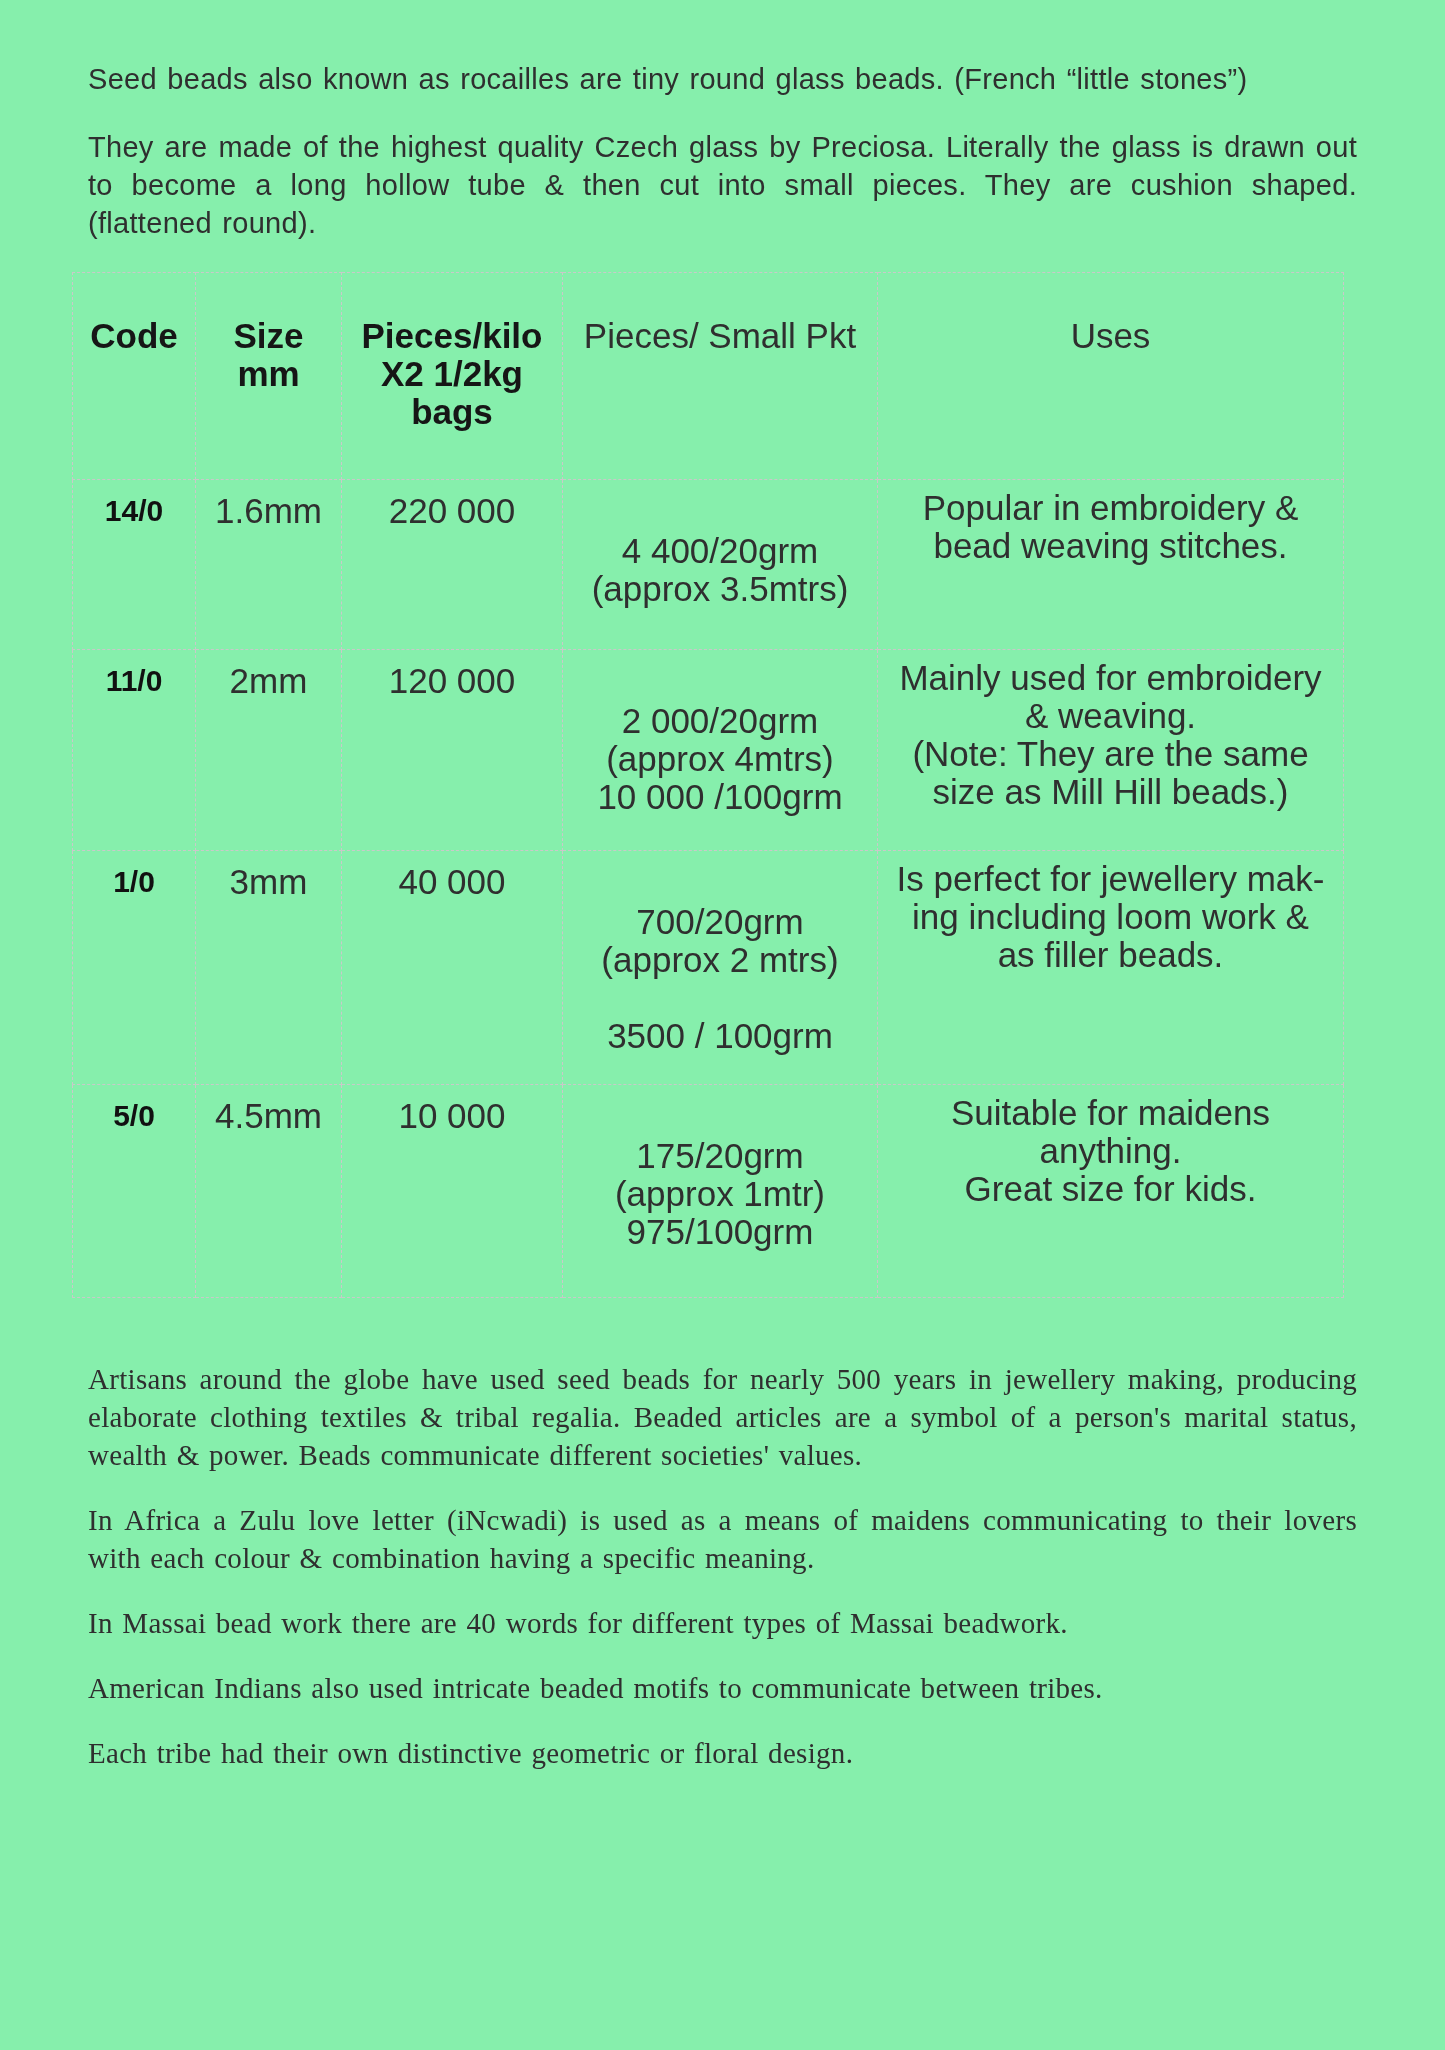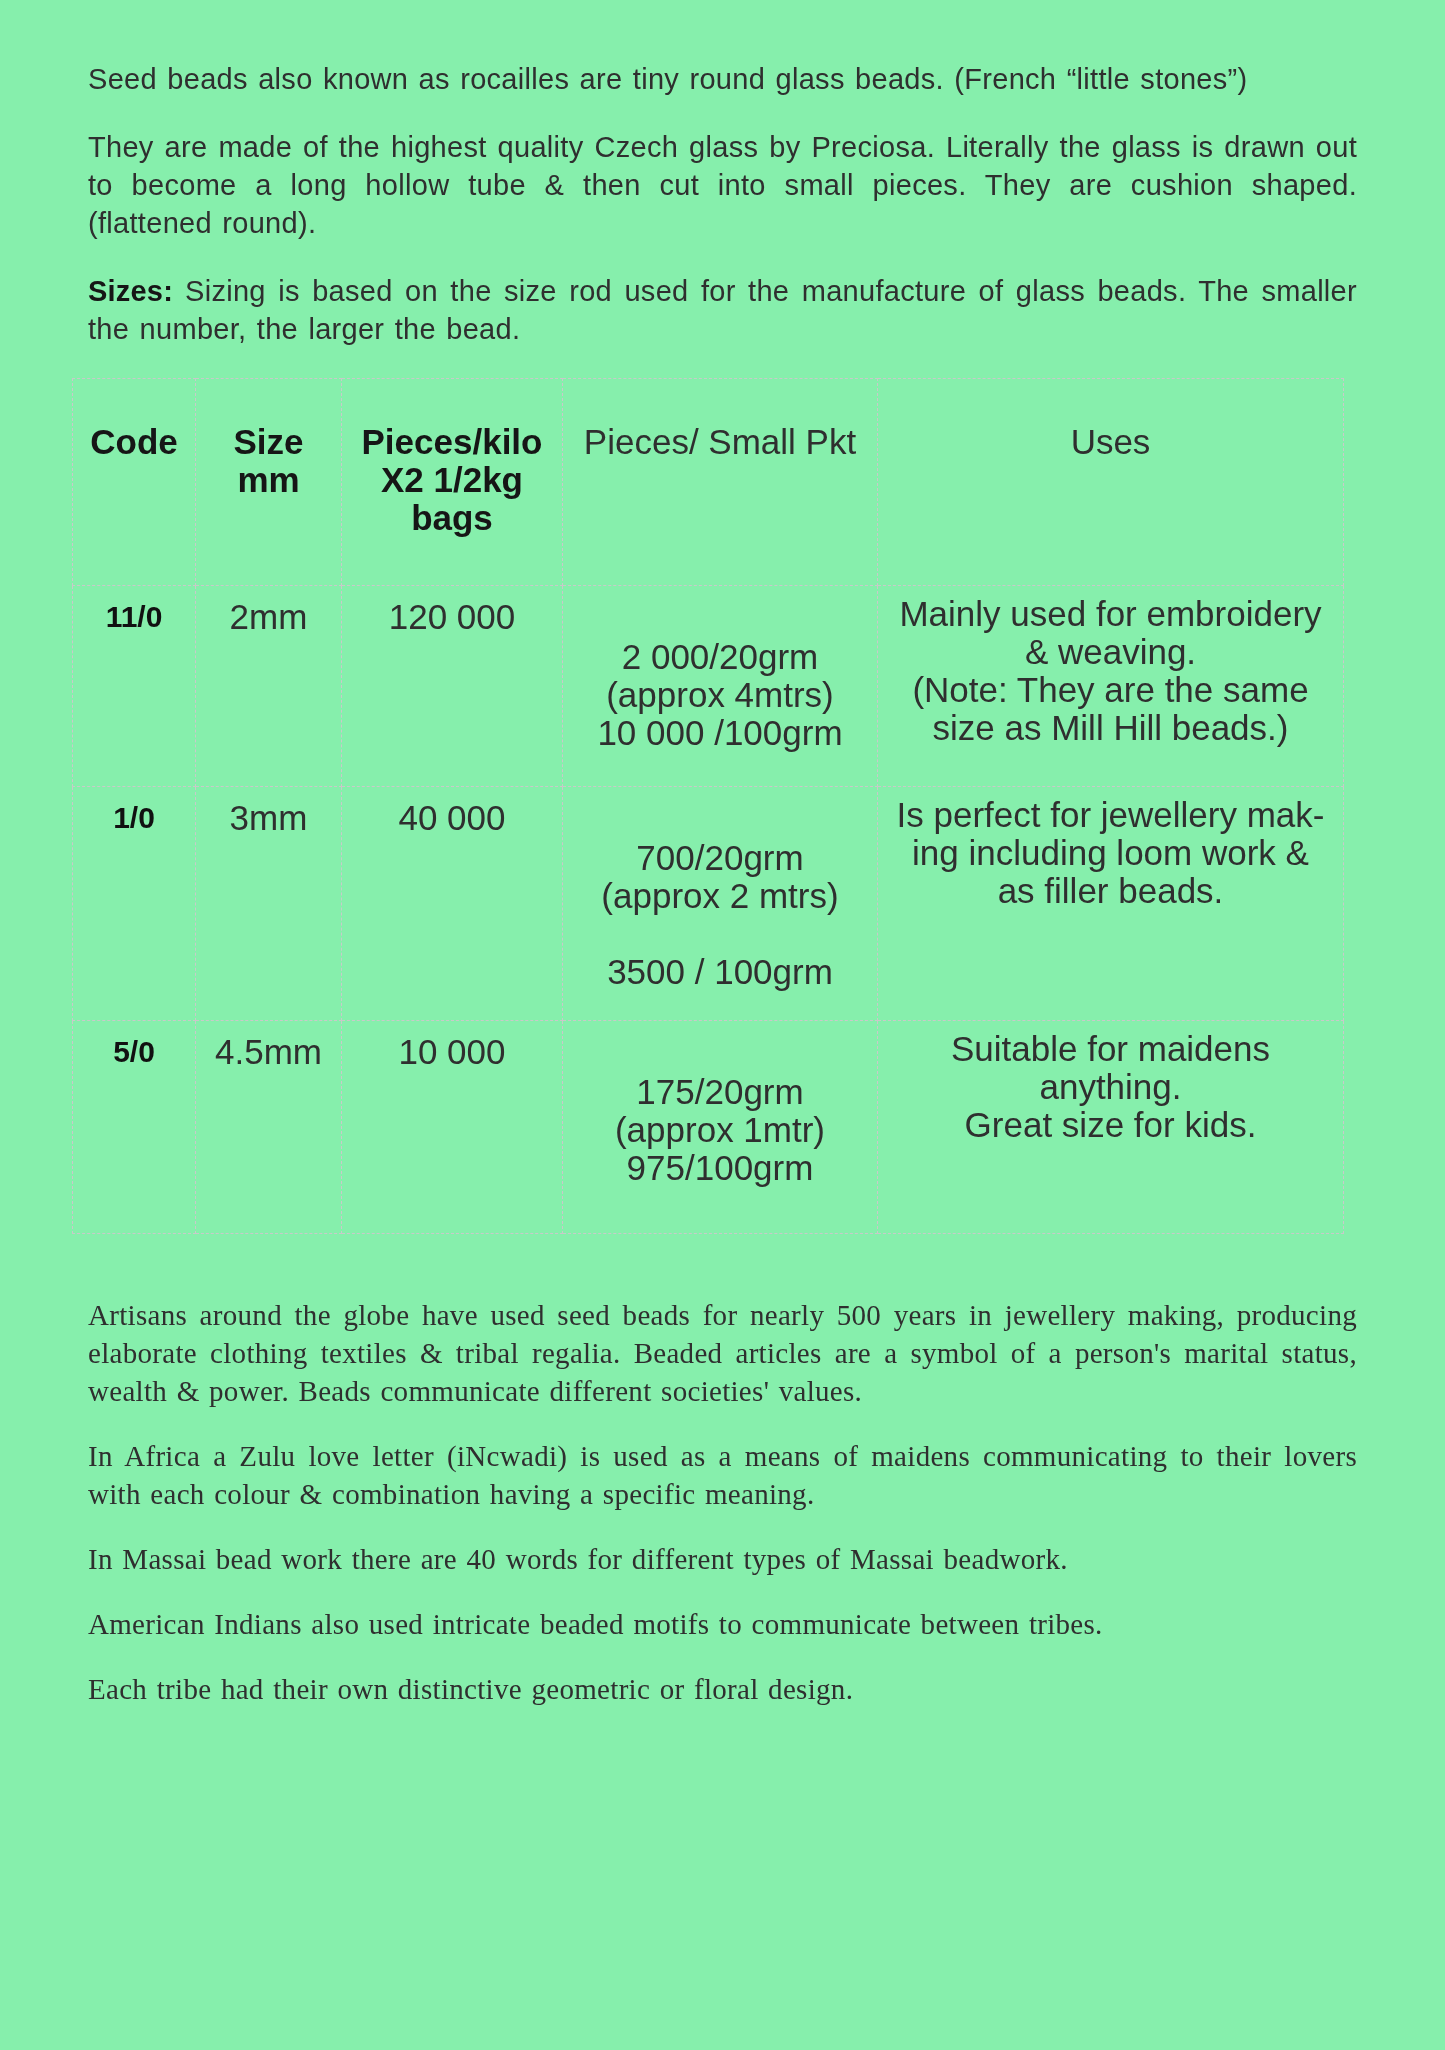--- a/index.html
+++ b/index.html
@@ -66,21 +66,20 @@
 </style>
 </head>
 <body>
 
 <div class="page">
 
   <p class="para">Seed beads also known as rocailles are tiny round glass beads. (French “little stones”)</p>
 
   <p class="para">They are made of the highest quality Czech glass by Preciosa. Literally the glass is drawn out to become a long hollow tube &amp; then cut into small pieces. They are cushion shaped. (flattened round).</p>
 
-  <p class="para"><strong>Sizes:</strong><span>Sizing is based on the size rod used for the manufacture of glass beads. The smaller the number, the larger the bead.</span></p>
 
   <table class="beads-table">
     <colgroup>
       <col style="width:123px">
       <col style="width:146px">
       <col style="width:221px">
       <col style="width:315px">
       <col style="width:466px">
     </colgroup>
     <thead>
@@ -99,20 +98,33 @@
           </th>
         <th class="lines">
             <div>Pieces/ Small Pkt</div>
           </th>
         <th class="lines">
             <div>Uses</div>
           </th>
       </tr>
     </thead>
     <tbody>
+      <tr class="r1">
+        <td class="code-cell">14/0</td>
+        <td class="size-cell">1.6mm</td>
+        <td class="pieces-cell">220 000</td>
+        <td class="pkt-cell lines">
+            <div>4 400/20grm</div>
+            <div>(approx 3.5mtrs)</div>
+          </td>
+        <td class="uses-cell lines">
+            <div>Popular in embroidery &amp;</div>
+            <div>bead weaving stitches.</div>
+          </td>
+      </tr>
       <tr class="r2">
         <td class="code-cell">11/0</td>
         <td class="size-cell">2mm</td>
         <td class="pieces-cell">120 000</td>
         <td class="pkt-cell lines">
             <div>2 000/20grm</div>
             <div>(approx 4mtrs)</div>
             <div>10 000 /100grm</div>
           </td>
         <td class="uses-cell lines">

